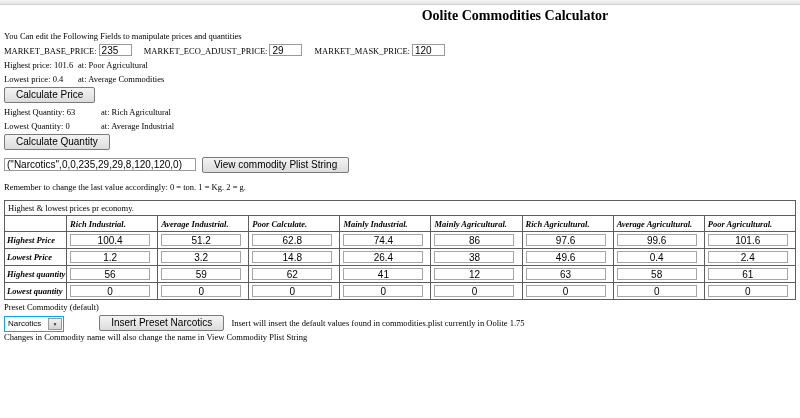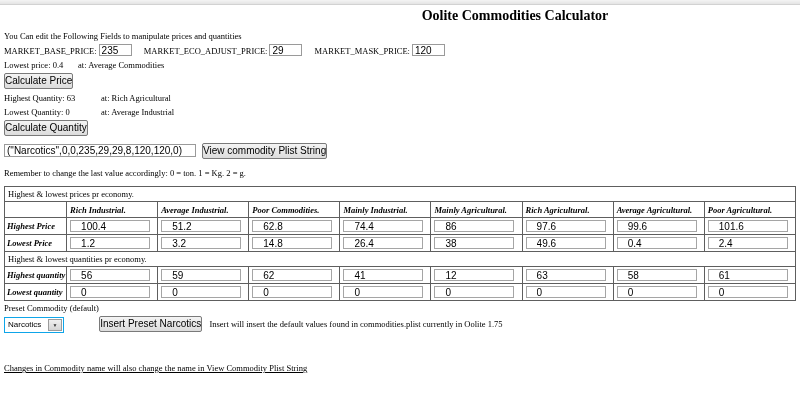--- a/index.html
+++ b/index.html
@@ -9,64 +9,67 @@
   .title{font-family:"Liberation Serif",serif;font-weight:bold;font-size:14px;
     text-align:center;position:relative;left:115px;margin:3px 0 0 0;}
   .intro{margin-top:7px;}
   .field-row{margin-top:3px;white-space:nowrap;}
   .field-row .lbl{margin-right:2px;}
   input,button{font-family:"Liberation Sans",sans-serif;font-size:10px;color:#000;}
   input.tin{width:33px;height:12px;border:1px solid #9a9a9a;padding:0 2px;box-sizing:border-box;
     margin-right:10px;background:#fff;}
   input.plist{width:192px;height:13px;border:1px solid #9a9a9a;padding:0 2px;box-sizing:border-box;background:#fff;}
   button.btn{background:linear-gradient(#f4f4f4,#dcdcdc);border:1px solid #7a7a7a;border-radius:2px;
-    padding:2px 0;margin:0;line-height:1;}
+    padding:2px 11px;margin:0;line-height:1;}
   .stat-line{margin-top:4px;line-height:10px;}
   .stat-pair{display:inline-block;}
   .stat-pair.pw{min-width:74px;}
   .stat-pair.qw{min-width:97px;}
   .btn-row{margin-top:3px;}
   .plist-row{margin-top:7px;white-space:nowrap;}
   .plist-row button{margin-left:6px;}
   .note{margin-top:9px;}
   table.eco{border-collapse:collapse;table-layout:fixed;width:792px;margin-top:8px;}
   table.eco td{border:1px solid #5e5e5e;padding:0 2px;overflow:hidden;white-space:nowrap;}
   table.eco td.cap{height:12px;padding:1px 3px;}
   table.eco td.hdr{font-weight:bold;font-style:italic;height:13px;padding:1px 3px;}
   table.eco td.rowlbl{font-weight:bold;font-style:italic;padding:1px 2px;}
   table.eco td.cell{padding:2px 3px;}
-  input.cin{width:80px;height:12px;border:1px solid #a5a5a5;padding:0 10px;box-sizing:border-box;background:#fff;}
+  input.cin{width:80px;height:12px;border:1px solid #a5a5a5;padding:0 10px;box-sizing:border-box;background:#fff;text-align:center;}
   .preset-label{margin-top:2px;}
   .preset-row{margin-top:3px;white-space:nowrap;}
   .fakeselect{display:inline-block;width:58px;height:14px;border:1px solid #0ea5e9;background:#fff;
     position:relative;vertical-align:middle;font-family:"Liberation Sans",sans-serif;font-size:8px;}
   .fs-text{position:absolute;left:3px;top:2px;}
   .fs-btn{position:absolute;right:1px;top:1px;bottom:1px;width:12px;background:linear-gradient(#f0f0f0,#d5d5d5);
     border:1px solid #9b9b9b;font-size:5px;line-height:10px;text-align:center;color:#333;}
   .preset-row button{margin-left:33px;}
   .preset-note{margin-left:5px;}
-  .footer-note{margin-top:30px;text-decoration:underline;}
+  .footer-note{margin-top:0;}
 </style>
 </head>
 <body>
 
 <div class="topbar"></div>
 
 <div class="page">
 
   <div class="title">Oolite Commodities Calculator</div>
 
   <div class="intro">You Can edit the Following Fields to manipulate prices and quantities</div>
 
   <div class="field-row">
     <span class="lbl">MARKET_BASE_PRICE:</span><input class="tin" value="235" style="">
     <span class="lbl">MARKET_ECO_ADJUST_PRICE:</span><input class="tin" value="29" style="">
     <span class="lbl">MARKET_MASK_PRICE:</span><input class="tin" value="120" style="">
   </div>
 
+  <div class="stat-line">
+    <span class="stat-pair pw"><span>Highest price:</span> <span>101.6</span></span><span>at: Poor Agricultural</span>
+  </div>
   <div class="stat-line">
     <span class="stat-pair pw"><span>Lowest price:</span> <span>0.4</span></span><span>at: Average Commodities</span>
   </div>
 
   <div class="btn-row">
     <button class="btn">Calculate Price</button>
   </div>
 
 
   <div class="stat-line">
@@ -99,21 +102,21 @@
         <col style="width:88px">
     </colgroup>
     <tbody>
         <tr>
           <td class="cap" colspan="9">Highest &amp; lowest prices pr economy.</td>
         </tr>
     <tr>
       <td class="hdr"></td>
       <td class="hdr">Rich Industrial.</td>
       <td class="hdr">Average Industrial.</td>
-      <td class="hdr">Poor Commodities.</td>
+      <td class="hdr">Poor Calculate.</td>
       <td class="hdr">Mainly Industrial.</td>
       <td class="hdr">Mainly Agricultural.</td>
       <td class="hdr">Rich Agricultural.</td>
       <td class="hdr">Average Agricultural.</td>
       <td class="hdr">Poor Agricultural.</td>
     </tr>
     <tr>
       <td class="rowlbl">Highest Price</td>
       <td class="cell"><input class="cin" value="100.4" style=""></td>
       <td class="cell"><input class="cin" value="51.2" style=""></td>
@@ -128,23 +131,20 @@
       <td class="rowlbl">Lowest Price</td>
       <td class="cell"><input class="cin" value="1.2" style=""></td>
       <td class="cell"><input class="cin" value="3.2" style=""></td>
       <td class="cell"><input class="cin" value="14.8" style=""></td>
       <td class="cell"><input class="cin" value="26.4" style=""></td>
       <td class="cell"><input class="cin" value="38" style=""></td>
       <td class="cell"><input class="cin" value="49.6" style=""></td>
       <td class="cell"><input class="cin" value="0.4" style=""></td>
       <td class="cell"><input class="cin" value="2.4" style=""></td>
     </tr>
-    <tr>
-          <td class="cap" colspan="9">Highest &amp; lowest quantities pr economy.</td>
-        </tr>
     <tr>
       <td class="rowlbl">Highest quantity</td>
       <td class="cell"><input class="cin" value="56" style=""></td>
       <td class="cell"><input class="cin" value="59" style=""></td>
       <td class="cell"><input class="cin" value="62" style=""></td>
       <td class="cell"><input class="cin" value="41" style=""></td>
       <td class="cell"><input class="cin" value="12" style=""></td>
       <td class="cell"><input class="cin" value="63" style=""></td>
       <td class="cell"><input class="cin" value="58" style=""></td>
       <td class="cell"><input class="cin" value="61" style=""></td>

